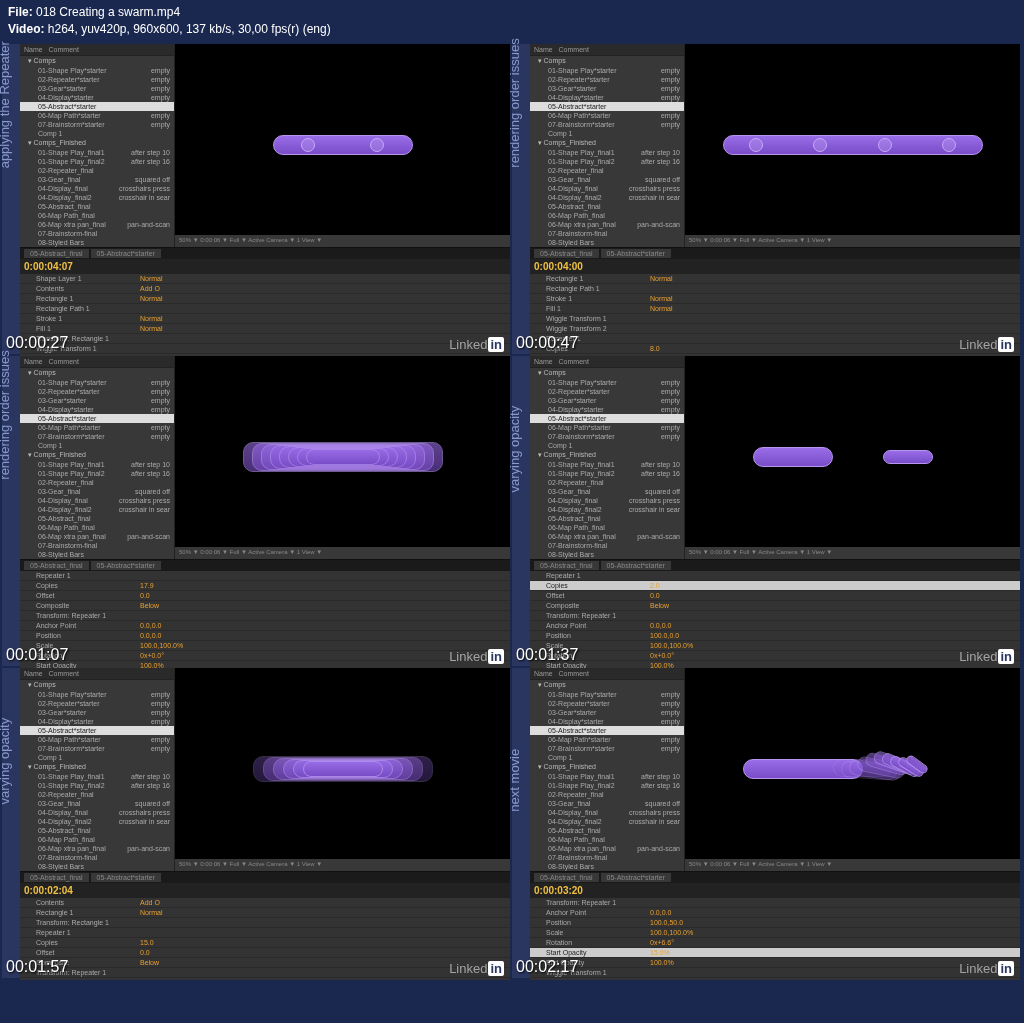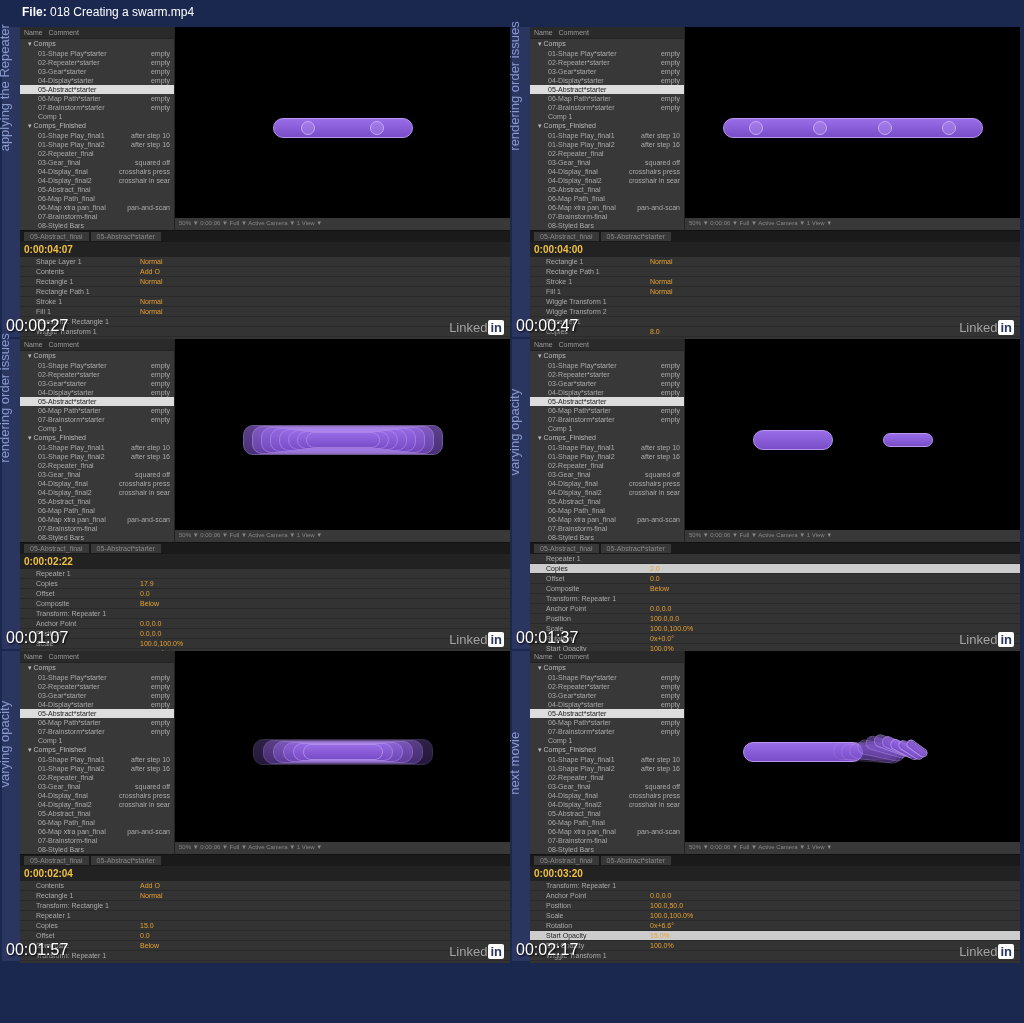--- a/index.html
+++ b/index.html
@@ -1,17 +1,17 @@
 <!DOCTYPE html>
 <html><head>
 <meta charset="utf-8">
 <style>
 *{margin:0;padding:0;box-sizing:border-box}
 body{background:#1a2850;font-family:Arial,sans-serif;font-size:9px;color:#ccc;width:1024px}
-.header{padding:4px 22px;color:#fff;font-size:12px;line-height:1.4}
+.header{padding:4px 8px;color:#fff;font-size:12px;line-height:1.4}
 .header b{font-weight:bold}
 .grid{display:flex;flex-wrap:wrap;gap:2px;padding:2px}
 .thumb{width:508px;height:310px;background:#2a3560;position:relative;display:flex;flex-direction:column}
 .side-label{position:absolute;left:2px;top:50%;transform:rotate(-90deg) translateX(30%);transform-origin:left center;color:#8899cc;font-size:13px;white-space:nowrap}
 .ae{display:flex;flex:1.4;background:#2a2a2a;margin-left:18px}
 .panel{width:155px;background:#383838;border-right:1px solid #222;font-size:7px;overflow:hidden}
 .panel-hdr{background:#2a2a2a;padding:2px 4px;color:#999;border-bottom:1px solid #222}
 .panel-row{padding:1px 4px 1px 18px;color:#aaa;white-space:nowrap;display:flex;justify-content:space-between}
 .panel-row.sel{background:#ddd;color:#222}
 .panel-row.folder{padding-left:8px;color:#bbb}
@@ -33,20 +33,21 @@
 .ts{position:absolute;bottom:2px;left:4px;color:#fff;font-size:16px;font-weight:normal;text-shadow:1px 1px 2px #000;z-index:10}
 .linkedin{position:absolute;bottom:2px;right:6px;color:#a3a3a3;font-size:13px;z-index:10}
 .linkedin::after{content:"in";background:#fff;color:#2a3560;padding:0 2px;margin-left:1px;border-radius:2px;font-weight:bold}
 .shapes{position:relative;width:240px;height:30px;display:flex;align-items:center;justify-content:center}
 </style>
 </head>
 <body>
 
 <div class="header">
   <div><b>File:</b> <span>018 Creating a swarm.mp4</span></div>
+  <div><b>Video:</b> <span>h264, yuv420p, 960x600, 137 kb/s, 30,00 fps(r) (eng)</span></div>
 </div>
 
 <div class="grid" id="grid">
     <div class="thumb">
       <div class="side-label">applying the Repeater</div>
       <div class="ae">
         <div class="panel">
           <div class="panel-hdr"><span>Name</span> &nbsp; <span>Comment</span></div>
           <div class="panel-row folder">▾ Comps</div>
           <div class="panel-row">
@@ -416,21 +417,20 @@
             <div class="pill" style="position:absolute;width:128px;height:22px;opacity:0.6"></div>
             <div class="pill" style="position:absolute;width:110px;height:20px;opacity:0.6"></div>
             <div class="pill" style="position:absolute;width:92px;height:18px;opacity:0.6"></div>
             <div class="pill" style="position:absolute;width:74px;height:16px;opacity:0.6"></div>
           </div>
           <div class="preview-bar">50%  ▼  0:00:06  ▼  Full  ▼  Active Camera  ▼  1 View  ▼</div>
         </div>
       </div>
       <div class="timeline">
         <div class="tl-tabs"><span>05-Abstract_final</span><span>05-Abstract*starter</span></div>
-        <div class="tl-time"><span class="tc">0:00:02:22</span></div>
         <div class="tl-rows">
           <div class="tl-row">
             <span class="name">Repeater 1</span>
             <span class="val"></span>
           </div>
           <div class="tl-row">
             <span class="name">Copies</span>
             <span class="val">17.9</span>
           </div>
           <div class="tl-row">

